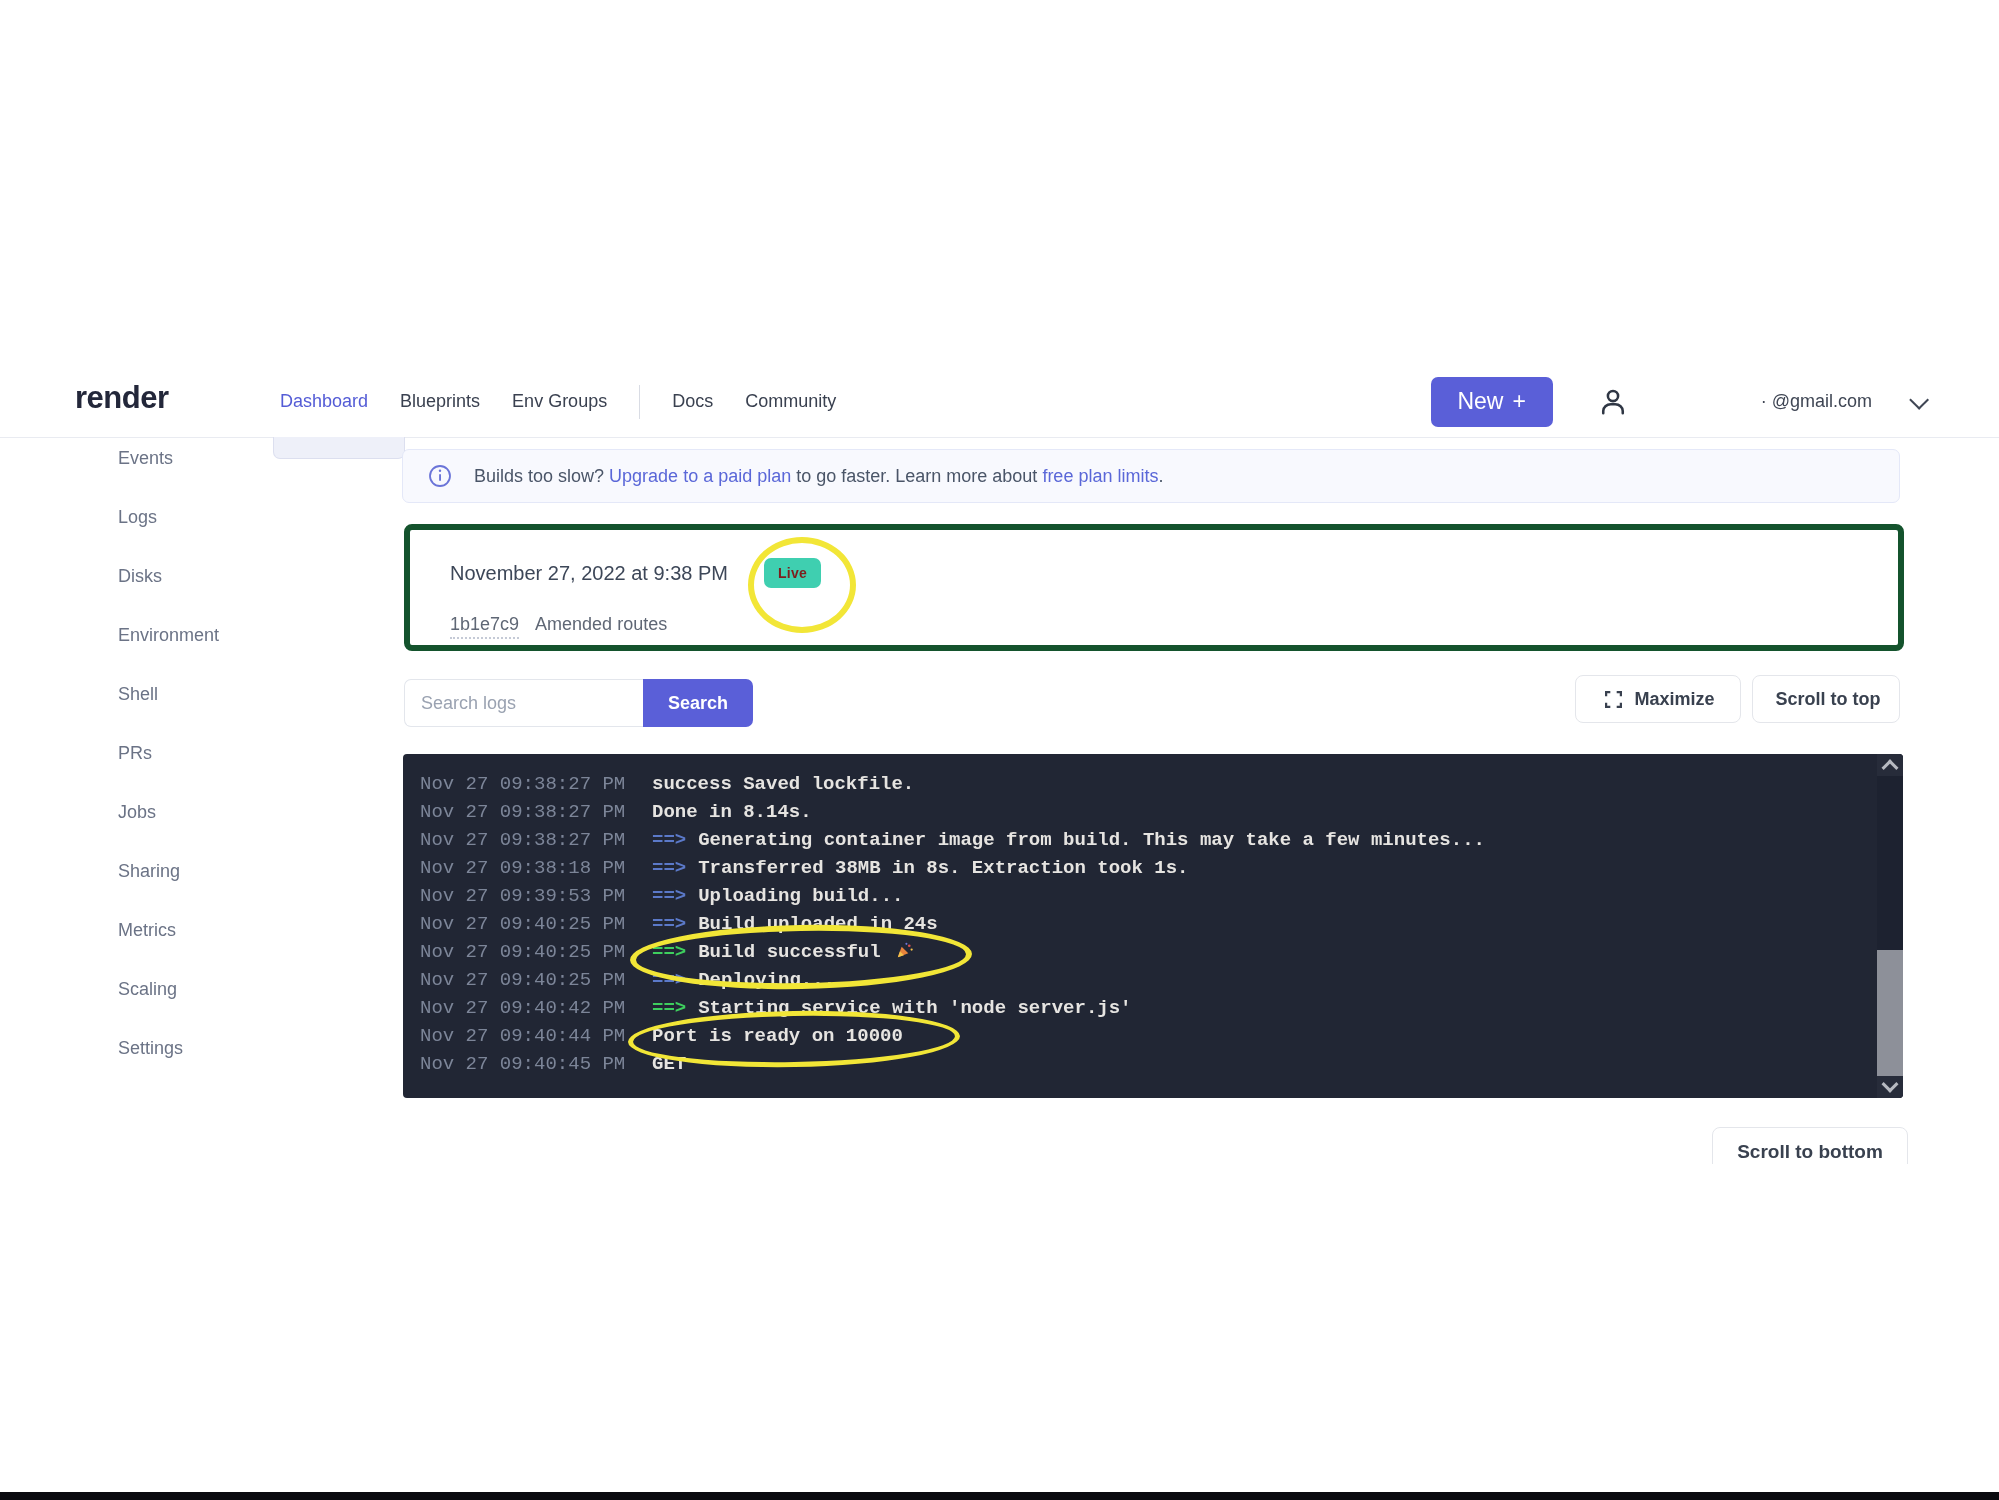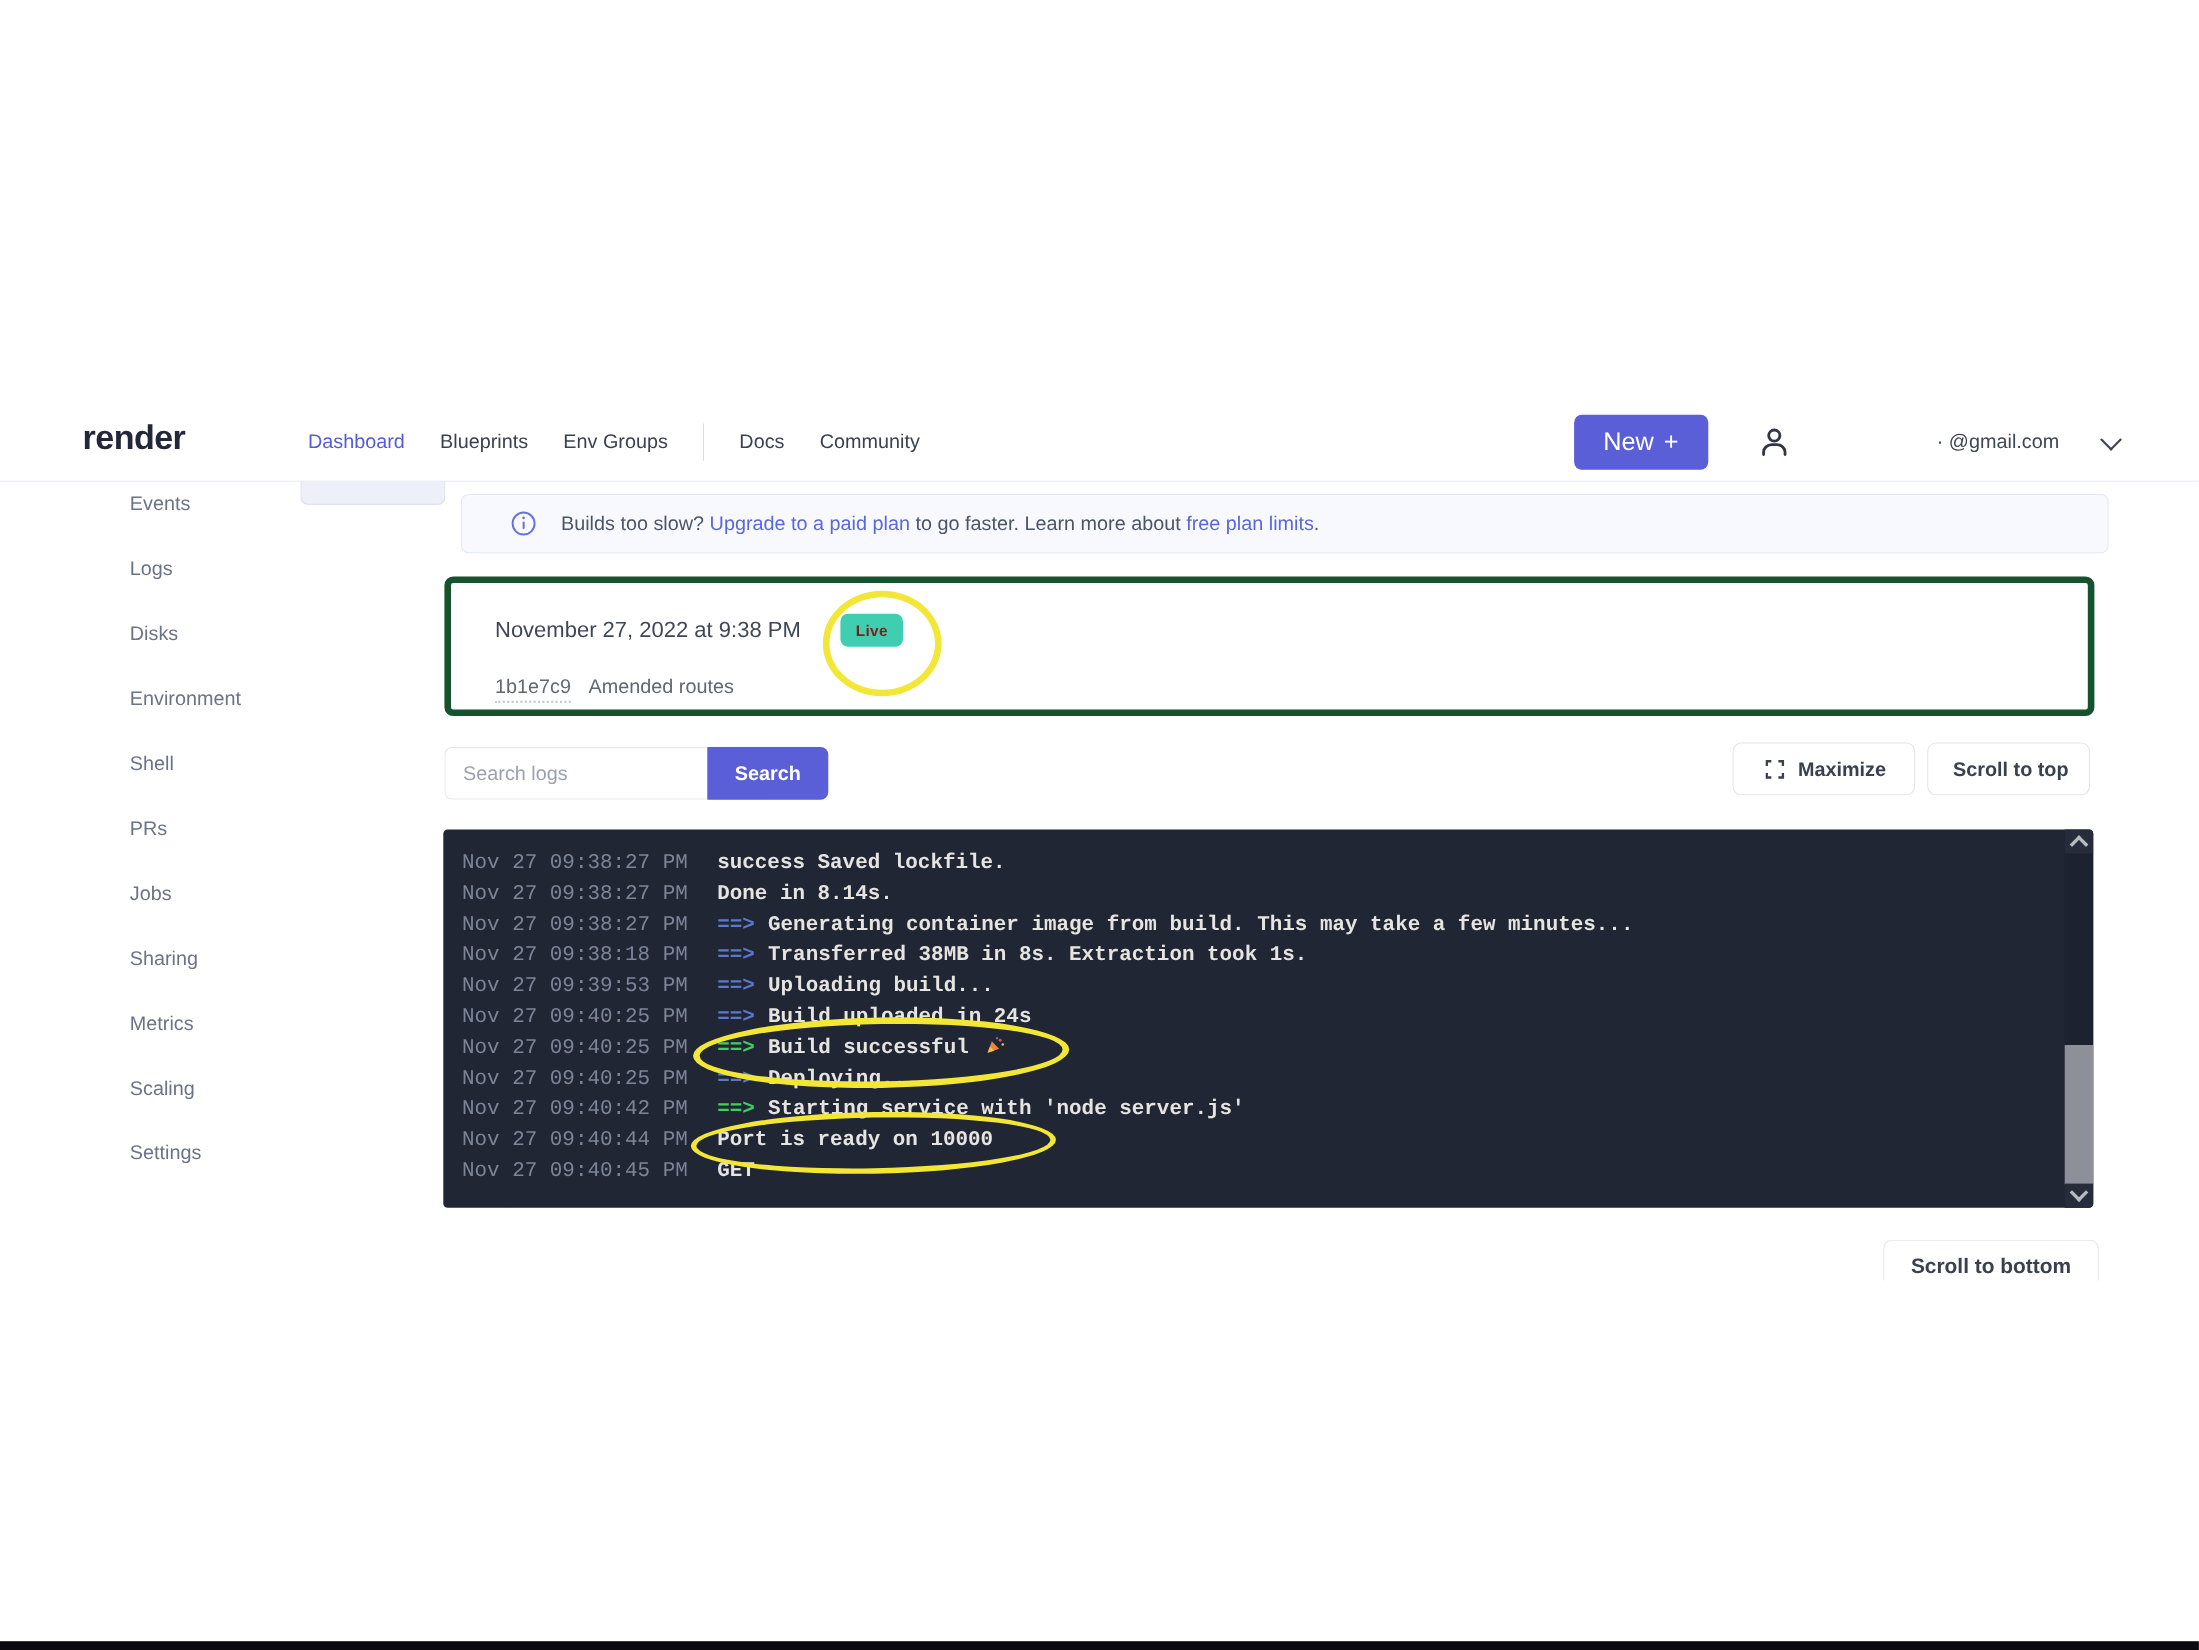--- a/index.html
+++ b/index.html
@@ -24,23 +24,23 @@
   .user-icon{margin-left:42px;cursor:pointer;display:flex;}
   .account-email{margin-left:130px;font-size:18px;color:#3f4654;}
   .chevron-down{margin-left:38px;width:12px;height:12px;border-right:2.5px solid #3f4654;
                 border-bottom:2.5px solid #3f4654;transform:rotate(45deg) translateY(-3px);cursor:pointer;}
 
   
   .sidebar{position:absolute;left:118px;top:448px;list-style:none;margin:0;padding:0;}
   .sidebar li{height:59px;font-size:18px;color:#6b7386;cursor:pointer;}
 
   
-  .banner{position:absolute;left:419px;top:449px;width:1498px;height:54px;box-sizing:border-box;
+  .banner{position:absolute;left:402px;top:449px;width:1498px;height:54px;box-sizing:border-box;
           background:#f8f9fe;border:1px solid #e4e8f8;border-radius:7px;
-          display:flex;align-items:center;padding-left:44px;font-size:18px;color:#4a5568;}
+          display:flex;align-items:center;padding-left:25px;font-size:18px;color:#4a5568;}
   .banner .info-icon{margin-right:22px;display:flex;}
   .banner span.link{color:#5a67d8;cursor:pointer;}
 
   .deploy-card{position:absolute;left:404px;top:524px;width:1500px;height:127px;box-sizing:border-box;
           background:#fff;border:6px solid #14532d;border-radius:8px;}
   .deploy-row1{position:absolute;left:40px;top:28px;display:flex;align-items:center;}
   .deploy-time{font-size:20px;color:#3d4758;font-weight:500;}
   .live-badge{margin-left:36px;background:var(--live);color:#7f1d1d;font-size:14px;font-weight:600;
           padding:7px 14px;border-radius:7px;letter-spacing:0.3px;}
   .deploy-row2{position:absolute;left:40px;top:84px;display:flex;align-items:flex-start;gap:16px;

